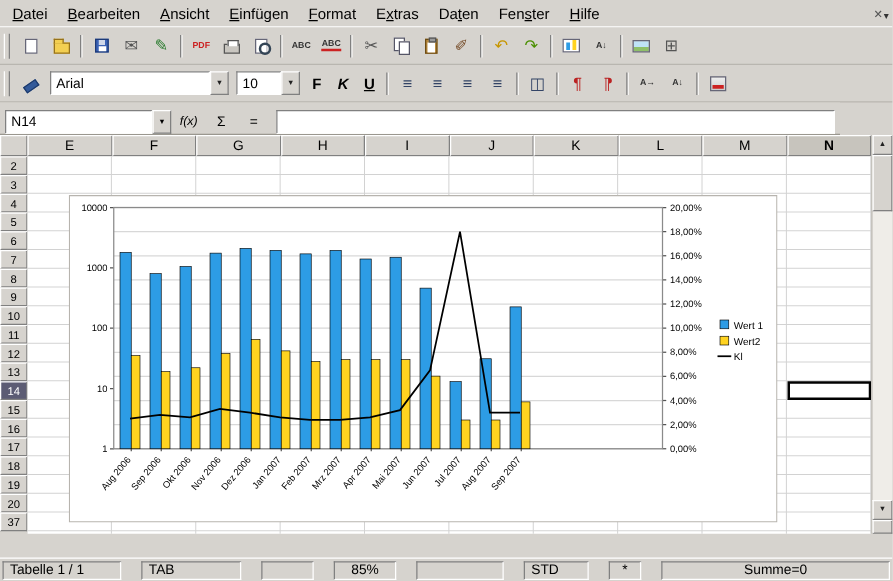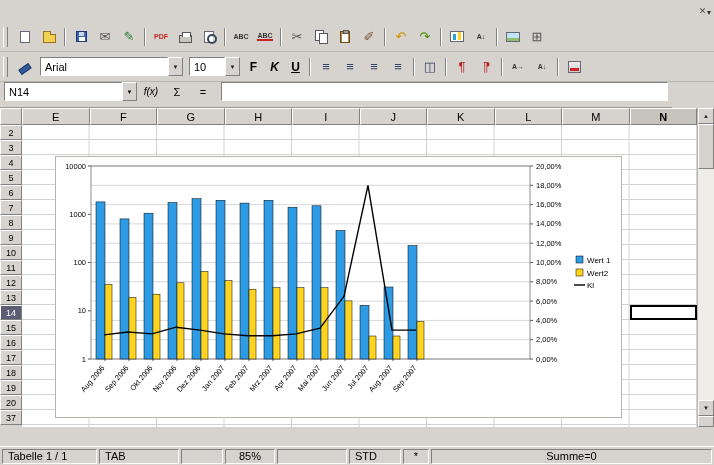--- a/index.html
+++ b/index.html
@@ -53,21 +53,21 @@
 
   
   .combo{display:flex;height:19px;margin:0 3px;}
   .combo-field{background:#fff;border:1px solid;border-color:#808080 #fff #fff #808080;display:flex;align-items:center;padding:0 4px;font-size:11px;}
   .combo-btn{width:15px;background:#d6d3ce;border:1px solid;border-color:#fff #808080 #808080 #fff;display:flex;align-items:center;justify-content:center;font-size:6px;color:#222;}
   .fname{width:128px;} .fsize{width:36px;}
   .fmt-btn{width:21px;height:20px;display:flex;align-items:center;justify-content:center;font-size:12px;cursor:default;}
   .fmt-bold{font-weight:bold;} .fmt-italic{font-style:italic;font-weight:bold;} .fmt-under{text-decoration:underline;font-weight:bold;}
 
   
-  .formulabar{position:absolute;left:0;top:82px;width:672px;height:26px;display:flex;align-items:flex-start;background:#d6d3ce;padding:0 4px;border-bottom:1px solid #9a978f;}
+  .formulabar{position:absolute;left:0;top:82px;width:672px;height:26px;display:flex;align-items:flex-end;background:#d6d3ce;padding:0 4px;border-bottom:1px solid #9a978f;}
   .namebox{width:118px;height:19px;background:#fff;border:1px solid;border-color:#808080 #fff #fff #808080;font-size:11px;display:flex;align-items:center;padding-left:4px;}
   .nb-btn{width:15px;height:19px;background:#d6d3ce;border:1px solid;border-color:#fff #808080 #808080 #fff;display:flex;align-items:center;justify-content:center;font-size:6px;}
   .fx-btn{width:24px;height:19px;display:flex;align-items:center;justify-content:center;font-size:11px;margin-left:2px;cursor:default;}
   .fx-italic{font-style:italic;font-size:10px;}
   .formula-input{flex:1;height:19px;margin-left:6px;background:#fff;border:1px solid;border-color:#808080 #fff #fff #808080;font-size:11px;padding:0 3px;outline:none;}
 
   
   .sheet{position:absolute;left:0;top:108px;width:714px;height:319px;background:#d6d3ce;}
   .corner{position:absolute;left:0;top:0;width:22px;height:17px;background:#d6d3ce;border:1px solid;border-color:#fff #808080 #808080 #fff;}
   .colheaders{position:absolute;left:22px;top:0;width:675px;height:17px;display:flex;}
@@ -95,30 +95,41 @@
   .tab-nav{width:17px;background:#d6d3ce;border:1px solid;border-color:#fff #808080 #808080 #fff;display:flex;align-items:center;justify-content:center;font-size:6px;color:#222;}
   .sheet-tab{position:relative;min-width:86px;background:#fff;border:1px solid #808080;border-top:none;display:flex;align-items:center;justify-content:center;font-size:11px;font-weight:bold;padding:0 8px;}
   .sheet-tab::after{content:'';position:absolute;right:-6px;top:0;width:9px;height:100%;background:#fff;border-right:1px solid #808080;transform:skewX(-18deg);}
   .tab-scroll{width:16px;margin-left:10px;background:#d6d3ce;border:1px solid;border-color:#fff #808080 #808080 #fff;display:flex;align-items:center;justify-content:center;font-size:6px;color:#222;}
   .htrack{flex:1;position:relative;background:#efede8;border:1px solid;border-color:#808080 #fff #fff #808080;margin:1px 0;}
   .hthumb{position:absolute;left:70px;top:0;width:190px;height:100%;background:repeating-linear-gradient(to right,#b9c8da 0 3px,#8fa3bb 3px 4px);border:1px solid #5f7a9c;}
   .h-btn{width:16px;background:#d6d3ce;border:1px solid;border-color:#fff #808080 #808080 #fff;display:flex;align-items:center;justify-content:center;font-size:6px;color:#222;}
   .tab-corner{width:17px;background:#d6d3ce;}
 
   
-  .statusbar{position:absolute;left:0;top:446px;width:714px;height:19px;background:#d6d3ce;border-top:1px solid #fff;display:flex;align-items:center;padding:0 2px;gap:2px;}
+  .statusbar{position:absolute;left:0;top:446px;width:714px;height:19px;background:#d6d3ce;border-top:1px solid #fff;display:flex;align-items:center;padding:0 2px;gap:16px;}
   .status-seg{height:15px;border:1px solid;border-color:#808080 #fff #fff #808080;font-size:11px;display:flex;align-items:center;padding:0 5px;white-space:nowrap;overflow:hidden;}
   .status-seg.center{justify-content:center;}
   .status-seg.flex{flex:1;}
 </style>
 </head>
 <body>
 
 <div class="window" data-name="calc-application-window">
 
+  <div class="menubar" id="menubar" data-name="menu-bar">
+      <div class="menu-item" data-name="menu-datei"><u>D</u>atei</div>
+      <div class="menu-item" data-name="menu-bearbeiten"><u>B</u>earbeiten</div>
+      <div class="menu-item" data-name="menu-ansicht"><u>A</u>nsicht</div>
+      <div class="menu-item" data-name="menu-einf-gen"><u>E</u>infügen</div>
+      <div class="menu-item" data-name="menu-format"><u>F</u>ormat</div>
+      <div class="menu-item" data-name="menu-extras">E<u>x</u>tras</div>
+      <div class="menu-item" data-name="menu-daten">Da<u>t</u>en</div>
+      <div class="menu-item" data-name="menu-fenster">Fen<u>s</u>ter</div>
+      <div class="menu-item" data-name="menu-hilfe"><u>H</u>ilfe</div>
+    </div>
   <div class="menu-close" data-name="close-document-icon">✕</div>
 
   <div class="toolbar toolbar-std" id="toolbar-std" data-name="standard-toolbar">
       <div class="tb-btn" data-name="new-document-icon">
         <span class="ci ci-page" data-name="new-document-glyph"></span>
       </div>
       <div class="tb-btn" data-name="open-document-icon">
         <span class="ci ci-folder" data-name="open-document-glyph"></span>
       </div>
       <div class="tb-sep" data-name="toolbar-separator"></div>

